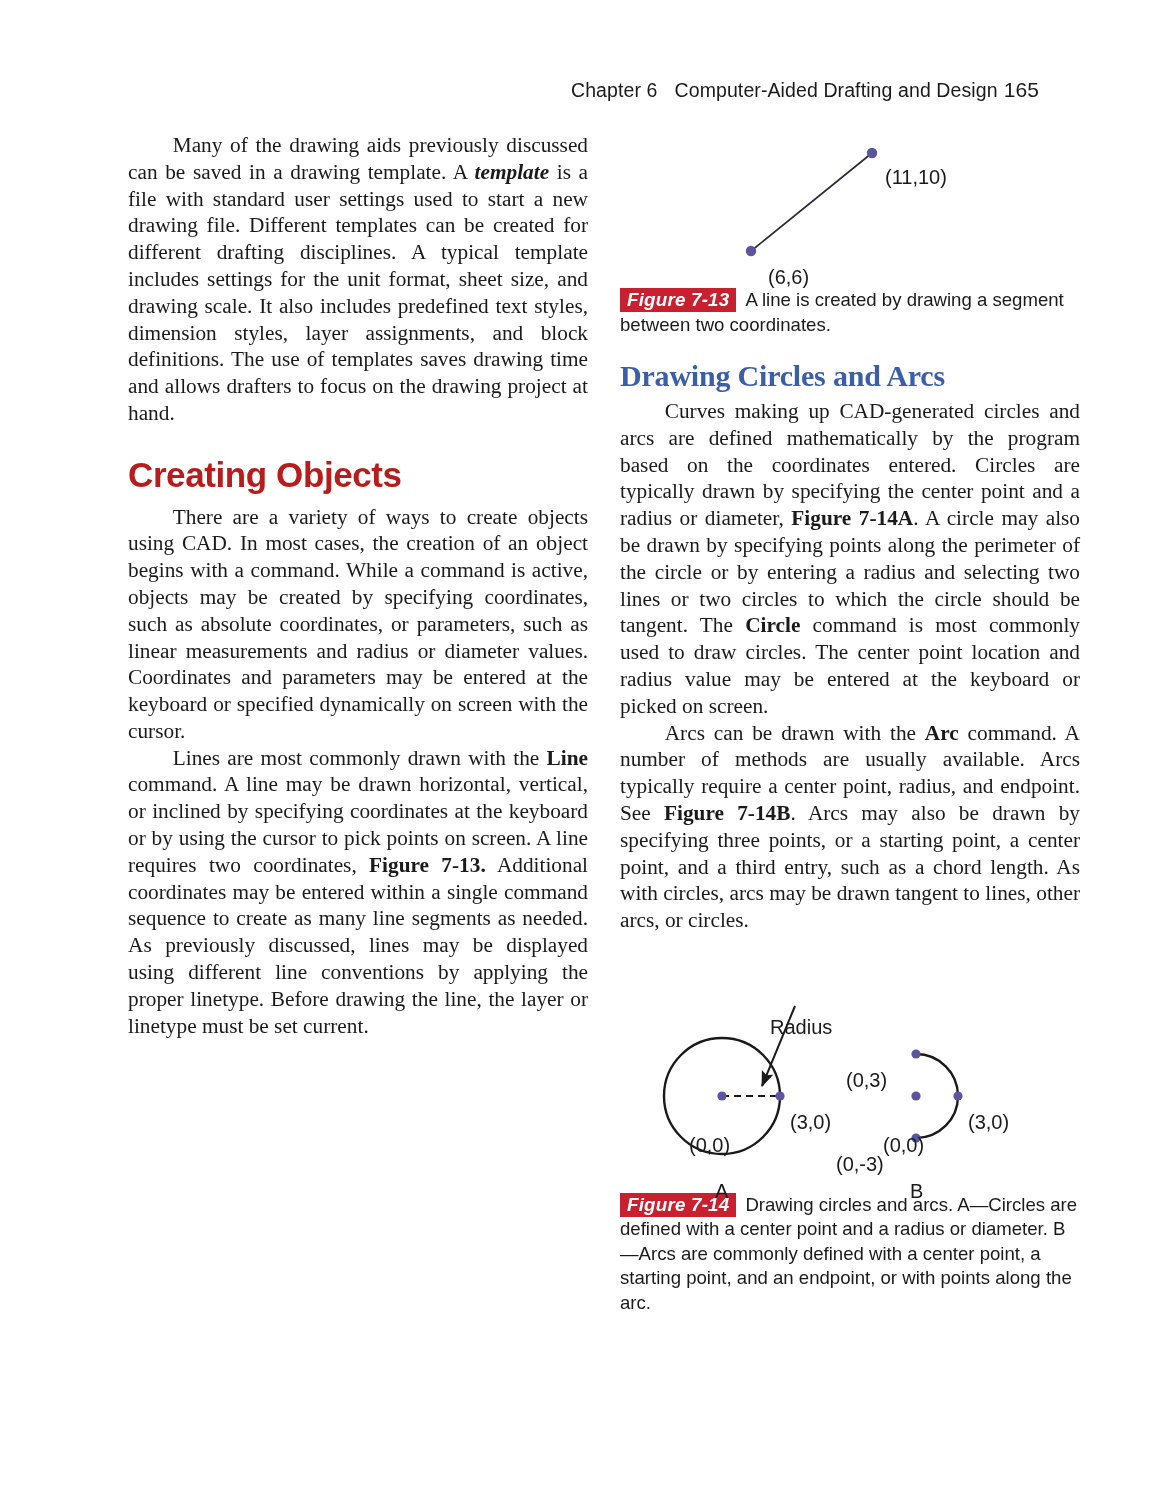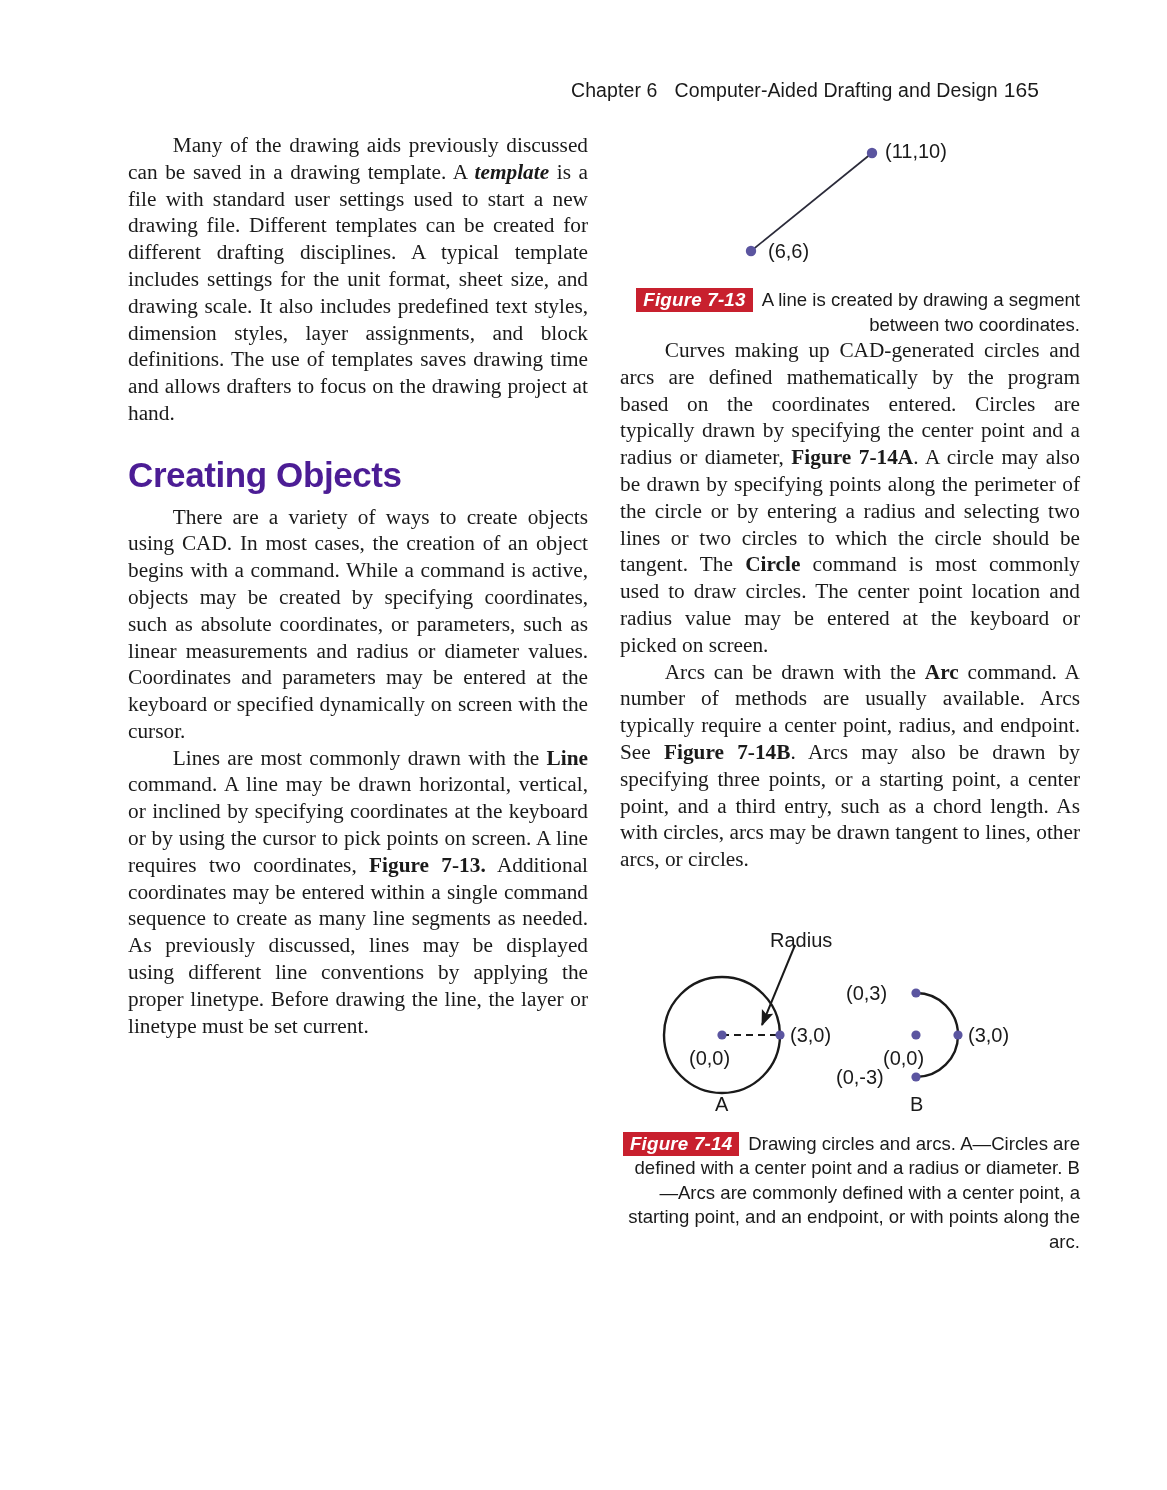--- a/index.html
+++ b/index.html
@@ -55,42 +55,42 @@
 
   b.bold { font-weight: bold; }
   i.ital { font-style: italic; font-weight: bold; }
 
   
   h1.h-red {
     margin: 30px 0 10px 0;
     font-family: "Liberation Sans", "DejaVu Sans", sans-serif;
     font-size: 35px;
     font-weight: bold;
-    color: #4c1d95;
+    color: #b91c1c;
     letter-spacing: -0.4px;
     line-height: 1.05;
   }
   h2.h-blue {
     margin: 28px 0 6px 0;
     font-family: "Liberation Serif", "DejaVu Serif", serif;
     font-size: 30px;
     font-weight: bold;
     color: #3a5fa8;
     letter-spacing: -0.2px;
     line-height: 1.1;
   }
   h2.h-blue.tight { margin-top: 22px; }
 
   
   .fig-caption {
     font-family: "Liberation Sans", "DejaVu Sans", sans-serif;
     font-size: 18.6px;
     line-height: 24.5px;
     color: #1a1a1a;
-    text-align: right;
+    text-align: left;
   }
   .fig-tag {
     display: inline-block;
     background: #c8202e;
     color: #ffffff;
     font-style: italic;
     font-weight: bold;
     font-size: 18.8px;
     padding: 1px 7px 2px 7px;
     margin-right: 9px;
@@ -107,20 +107,21 @@
     position: relative;
     width: 460px;
   }
   .fig-art svg { display: block; }
   .fig-label {
     position: absolute;
     font-family: "Liberation Sans", "DejaVu Sans", sans-serif;
     font-size: 20px;
     color: #1a1a1a;
     white-space: nowrap;
+    margin-top: 26px;
   }
 
   #fig13-art { height: 150px; margin-bottom: 6px; }
   #fig14-art { height: 215px; margin-bottom: 10px; }
 
   .fig14-wrap { margin-top: 34px; }
 </style>
 </head>
 <body>
 
@@ -149,20 +150,21 @@
         <line x1="131" y1="119" x2="252" y2="21" stroke="#2b2b3a" stroke-width="1.7"></line>
         <circle cx="252" cy="21" r="5.2" fill="#5b55a0"></circle>
         <circle cx="131" cy="119" r="5.2" fill="#5b55a0"></circle>
       </svg>
       <span class="fig-label" style="left:265px; top:8px;">(11,10)</span>
       <span class="fig-label" style="left:148px; top:108px;">(6,6)</span>
     </div>
     <div class="fig-caption"><span class="fig-tag">Figure 7-13</span><span>A line is created by drawing a segment between two coordinates.</span></div>
   </div>
 
+  <h2 class="h-blue tight">Drawing Circles and Arcs</h2>
 
   <p class="body"><span>Curves making up CAD-generated circles and arcs are defined mathematically by the program based on the coordinates entered. Circles are typically drawn by specifying the center point and a radius or diameter, </span><b class="bold">Figure 7-14A</b><span>. A circle may also be drawn by specifying points along the perimeter of the circle or by entering a radius and selecting two lines or two circles to which the circle should be tangent. The </span><b class="bold">Circle</b><span> command is most commonly used to draw circles. The center point location and radius value may be entered at the keyboard or picked on screen.</span></p>
 
   <p class="body"><span>Arcs can be drawn with the </span><b class="bold">Arc</b><span> command. A number of methods are usually available. Arcs typically require a center point, radius, and endpoint. See </span><b class="bold">Figure 7-14B</b><span>. Arcs may also be drawn by specifying three points, or a starting point, a center point, and a third entry, such as a chord length. As with circles, arcs may be drawn tangent to lines, other arcs, or circles.</span></p>
 
   <div class="figure fig14-wrap">
     <div class="fig-art" id="fig14-art">
       <svg width="460" height="215" viewBox="0 0 460 215">
         <defs>
           <marker id="arrowh" markerWidth="9" markerHeight="9" refX="7.4" refY="3.1" orient="auto" markerUnits="strokeWidth">

